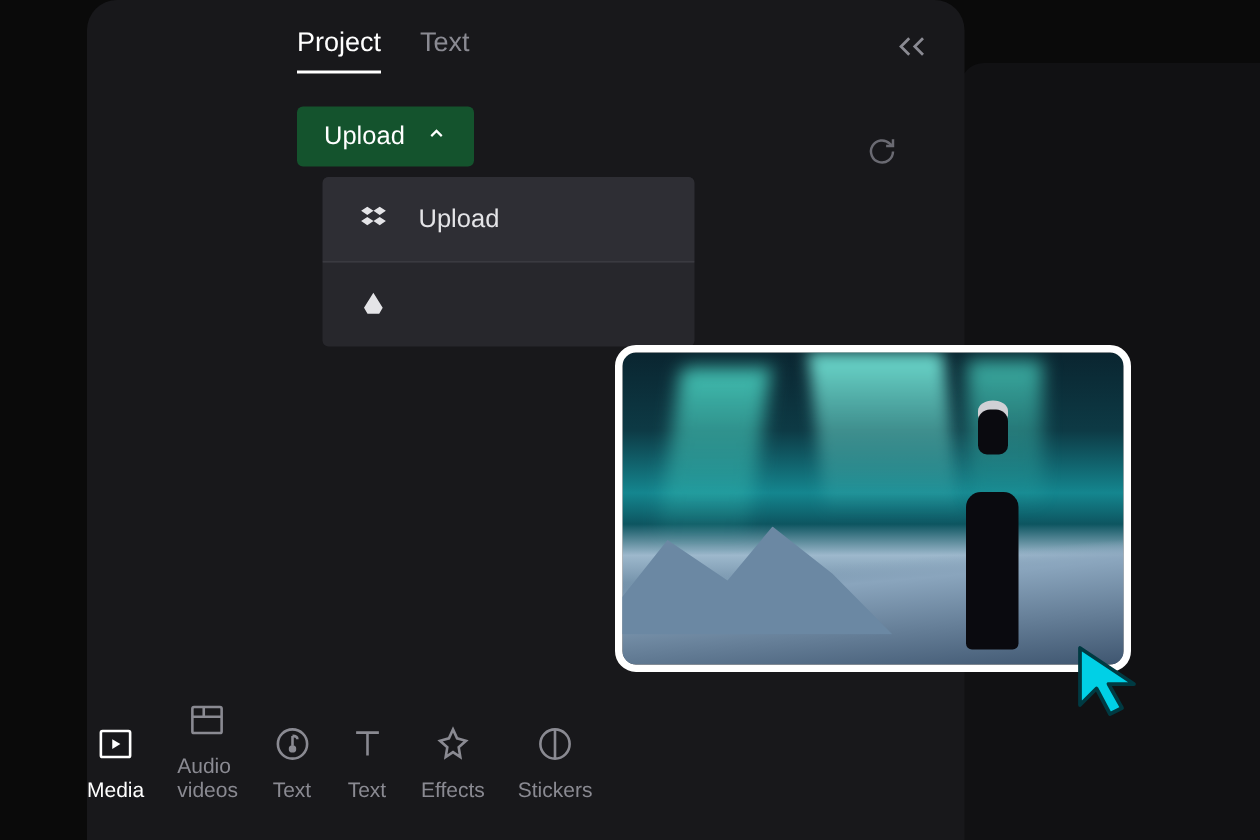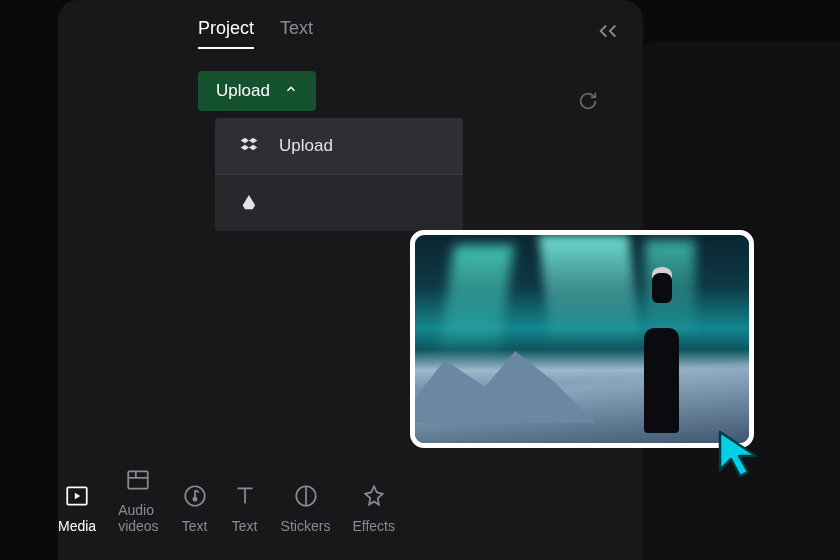--- a/index.html
+++ b/index.html
@@ -208,34 +208,34 @@
         <svg width="26" height="26" viewBox="0 0 24 24" fill="none" stroke="currentColor" stroke-width="1.6">
           <path d="M5 5h14M12 5v14"></path>
         </svg>
       </span>
       <span class="sidebar-label">Text</span>
     </div>
 
     <div class="sidebar-item">
       <span class="sidebar-icon">
         <svg width="26" height="26" viewBox="0 0 24 24" fill="none" stroke="currentColor" stroke-width="1.6">
+          <path d="M12 3l2.5 5.5L20 10l-4.5 4 1 6-4.5-3-4.5 3 1-6L4 10l5.5-1.5L12 3z"></path>
+        </svg>
+      </span>
+      <span class="sidebar-label">Effects</span>
+    </div>
+
+    <div class="sidebar-item">
+      <span class="sidebar-icon">
+        <svg width="26" height="26" viewBox="0 0 24 24" fill="none" stroke="currentColor" stroke-width="1.6">
           <circle cx="12" cy="12" r="9"></circle>
           <line x1="12" y1="3" x2="12" y2="21"></line>
         </svg>
       </span>
       <span class="sidebar-label">Stickers</span>
-    </div>
-
-    <div class="sidebar-item">
-      <span class="sidebar-icon">
-        <svg width="26" height="26" viewBox="0 0 24 24" fill="none" stroke="currentColor" stroke-width="1.6">
-          <path d="M12 3l2.5 5.5L20 10l-4.5 4 1 6-4.5-3-4.5 3 1-6L4 10l5.5-1.5L12 3z"></path>
-        </svg>
-      </span>
-      <span class="sidebar-label">Effects</span>
     </div>
 
   </div>
 
   <div class="main-panel">
 
     <div class="tabs">
       <div class="tab active">Project</div>
       <div class="tab">Text</div>
     </div>

